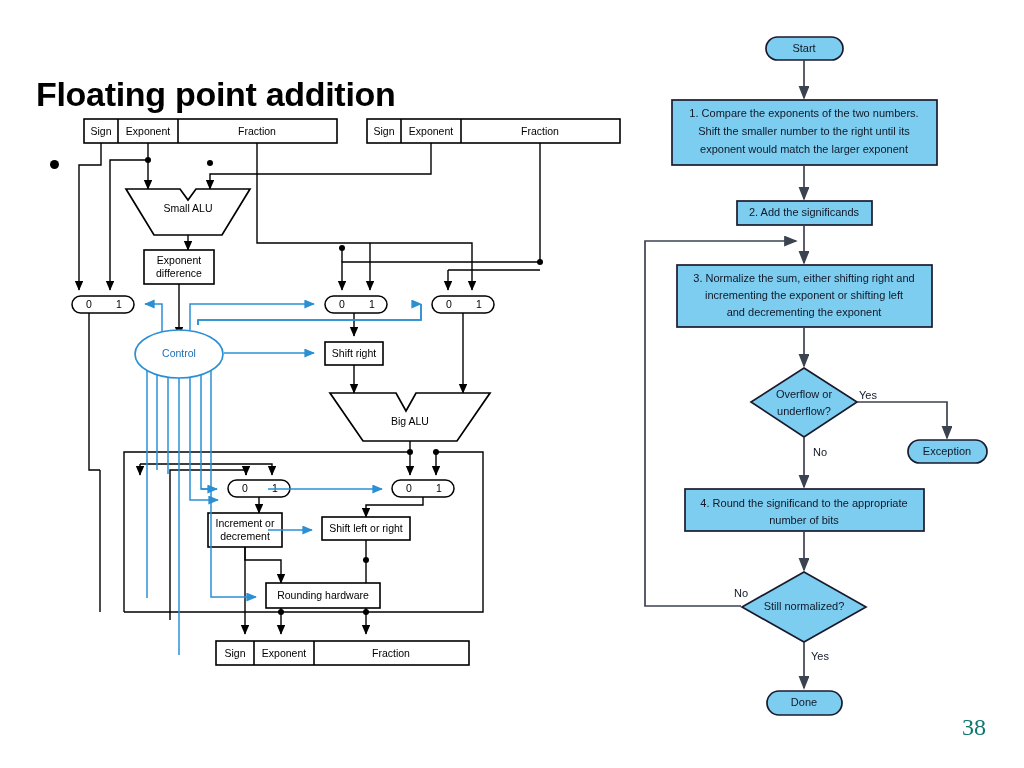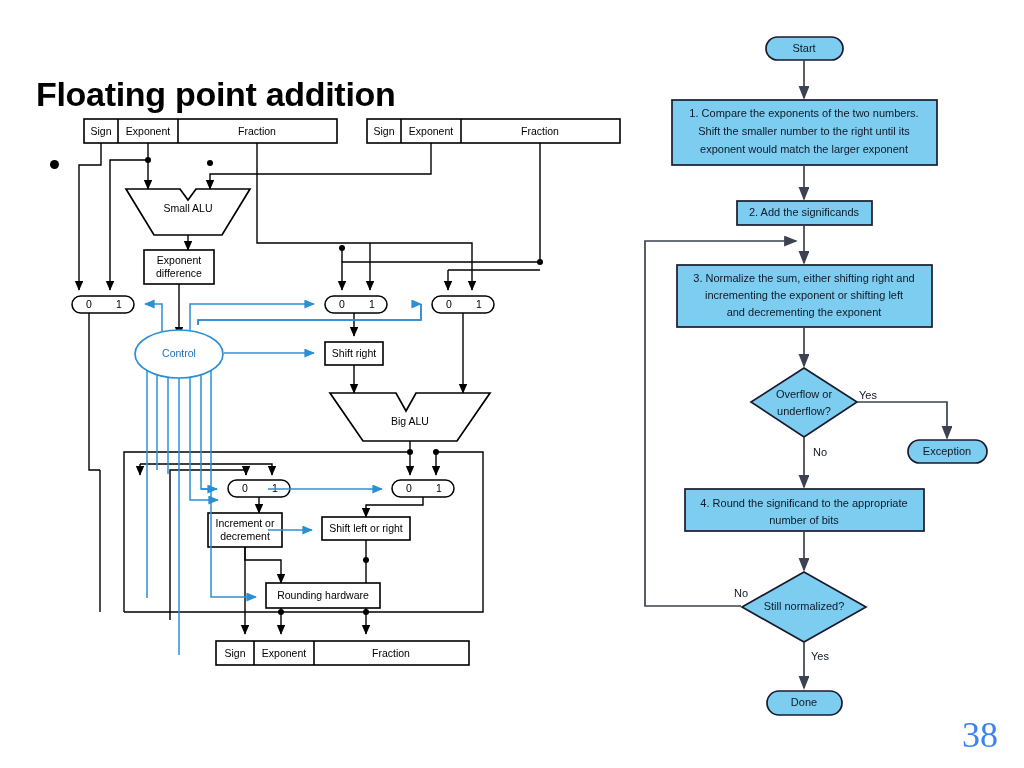--- a/index.html
+++ b/index.html
@@ -40,22 +40,22 @@
     width: 9px;
     height: 9px;
     border-radius: 50%;
     background: #000;
   }
   #page-number {
     position: absolute;
     left: 962px;
     top: 714px;
     font-family: "Liberation Serif", serif;
-    font-size: 36px;
-    color: #3b82f6;
+    font-size: 24px;
+    color: #0f766e;
   }
   svg.figure {
     position: absolute;
     left: 0; top: 0;
   }
   .dgm-text {
     font-family: "Liberation Sans", sans-serif;
     font-size: 10.5px;
     fill: #000;
     text-anchor: middle;

